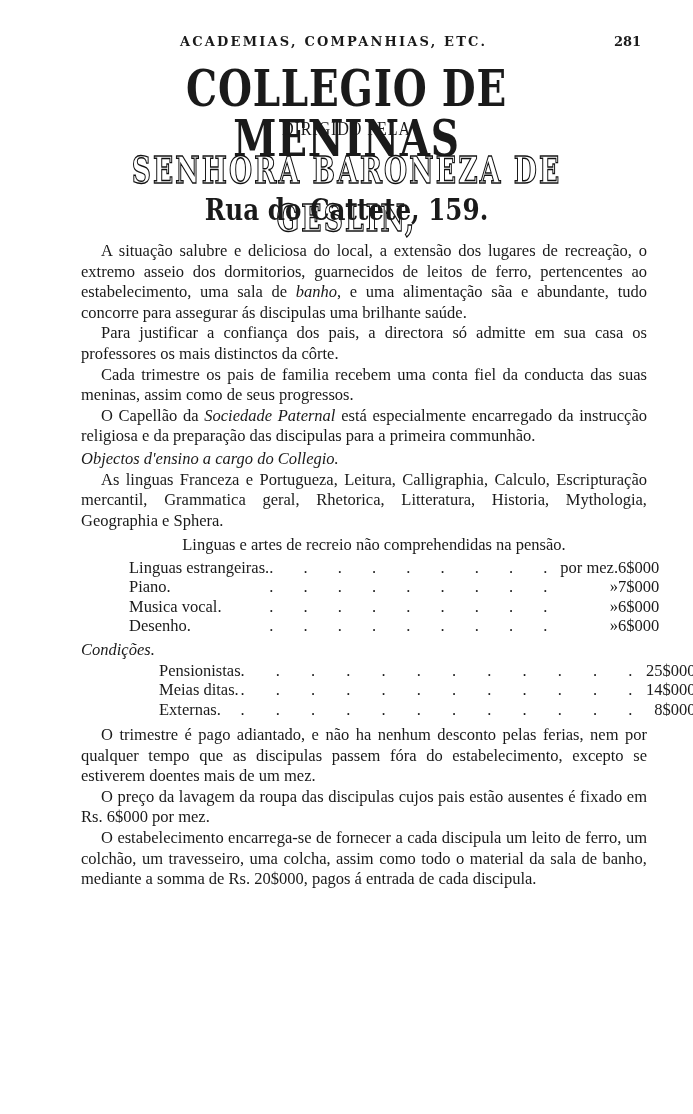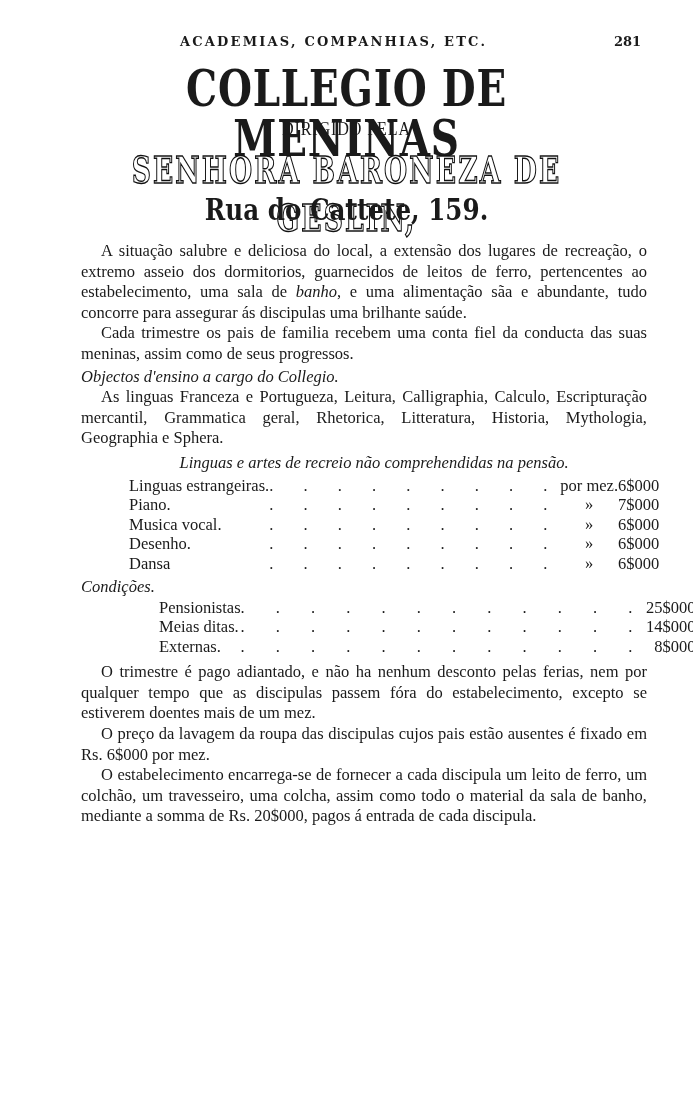--- a/index.html
+++ b/index.html
@@ -18,26 +18,26 @@
               transform:scaleX(0.85); }
   .director { position:absolute; top:146px; left:0; width:693px; text-align:center;
               font-family:"DejaVu Serif",serif; font-weight:bold; font-size:38px; letter-spacing:3px;
               color:#fff; -webkit-text-stroke:1.4px #111; transform:scaleX(0.70); line-height:48px; }
   .address { position:absolute; top:193px; left:0; width:693px; text-align:center;
              font-family:"DejaVu Serif",serif; font-weight:bold; font-size:29px; transform:scaleX(0.85); }
   .body { position:absolute; left:81px; top:241px; width:566px; font-size:16.5px; line-height:20.6px; }
   .para { text-align:justify; text-indent:20px; margin:0; }
   .para .sc { font-variant:small-caps; font-size:14px; letter-spacing:0.5px; }
   .center-italic { text-align:left; font-style:italic; margin:2px 0 0 0; }
-  .fee-head { text-align:center; font-style:italic; margin:4px 0 2px 0; padding-left:20px; }
+  .fee-head { text-align:center; margin:4px 0 2px 0; padding-left:20px; }
   .fee-table { margin-left:48px; width:470px; border-collapse:collapse; }
   .fee-table td { padding:0; height:19.5px; line-height:19.5px; font-size:16.5px; white-space:nowrap; }
   .fee-label { width:180px; }
   .fee-dots { letter-spacing:13px; color:#222; width:110px; overflow:hidden; }
-  .fee-unit { width:80px; text-align:center; }
+  .fee-unit { width:80px; text-align:right; }
   .fee-price { text-align:left; width:90px; }
   .cond-table { margin-left:78px; width:416px; border-collapse:collapse; }
   .cond-table td { padding:0; height:19.5px; line-height:19.5px; font-size:16.5px; white-space:nowrap; }
   .cond-label { width:120px; }
   .cond-dots { letter-spacing:13.5px; width:210px; overflow:hidden; }
   .cond-price { text-align:right; }
   .gap { height:6px; }
 </style>
 </head>
 <body>
@@ -49,21 +49,23 @@
     <span class="page-number">281</span>
   </div>
 
   <div class="title">COLLEGIO DE MENINAS</div>
   <div class="subtitle">DIRIGIDO PELA</div>
   <div class="director">SENHORA BARONEZA DE GESLIN,</div>
   <div class="address">Rua do Cattete, 159.</div>
 
   <div class="body">
     <p class="para"><span>A situação salubre e deliciosa do local, a extensão dos lugares de recreação, o extremo asseio dos dormitorios, guarnecidos de leitos de ferro, pertencentes ao estabelecimento, uma sala de </span><i>banho</i><span>, e uma alimentação sãa e abundante, tudo concorre para assegurar ás discipulas uma brilhante saúde.</span></p>
+    <p class="para">Para justificar a confiança dos pais, a directora só admitte em sua casa os professores os mais distinctos da côrte.</p>
     <p class="para">Cada trimestre os pais de familia recebem uma conta fiel da conducta das suas meninas, assim como de seus progressos.</p>
+    <p class="para"><span>O Capellão da </span><i>Sociedade Paternal</i><span> está especialmente encarregado da instrucção religiosa e da preparação das discipulas para a primeira communhão.</span></p>
 
     <p class="center-italic">Objectos d'ensino a cargo do Collegio.</p>
     <p class="para">As linguas Franceza e Portugueza, Leitura, Calligraphia, Calculo, Escripturação mercantil, Grammatica geral, Rhetorica, Litteratura, Historia, Mythologia, Geographia e Sphera.</p>
 
     <p class="fee-head">Linguas e artes de recreio não comprehendidas na pensão.</p>
     <table class="fee-table">
       <tbody id="extras-body">
           <tr>
             <td class="fee-label">Linguas estrangeiras.</td>
             <td class="fee-dots">. . . . . . . . .</td>
@@ -77,26 +79,20 @@
             <td class="fee-price">7$000</td>
           </tr>
           <tr>
             <td class="fee-label">Musica vocal.</td>
             <td class="fee-dots">. . . . . . . . .</td>
             <td class="fee-unit">»</td>
             <td class="fee-price">6$000</td>
           </tr>
           <tr>
             <td class="fee-label">Desenho.</td>
-            <td class="fee-dots">. . . . . . . . .</td>
-            <td class="fee-unit">»</td>
-            <td class="fee-price">6$000</td>
-          </tr>
-          <tr>
-            <td class="fee-label">Dansa</td>
             <td class="fee-dots">. . . . . . . . .</td>
             <td class="fee-unit">»</td>
             <td class="fee-price">6$000</td>
           </tr>
         </tbody>
     </table>
 
     <p class="center-italic" style="margin-top:4px">Condições.</p>
     <table class="cond-table">
       <tbody id="cond-body">

